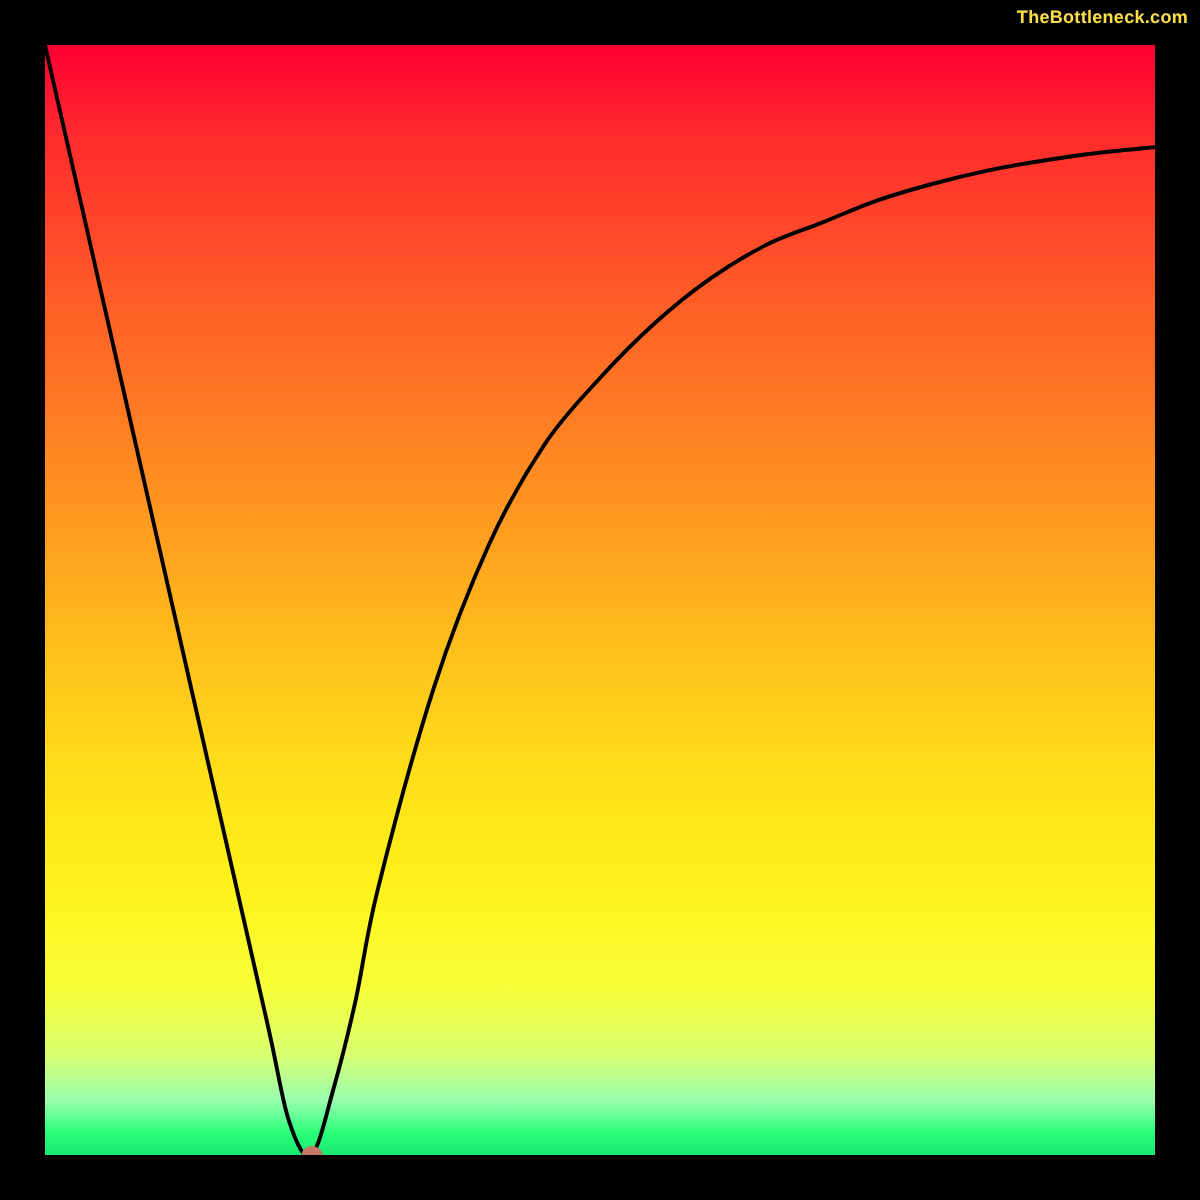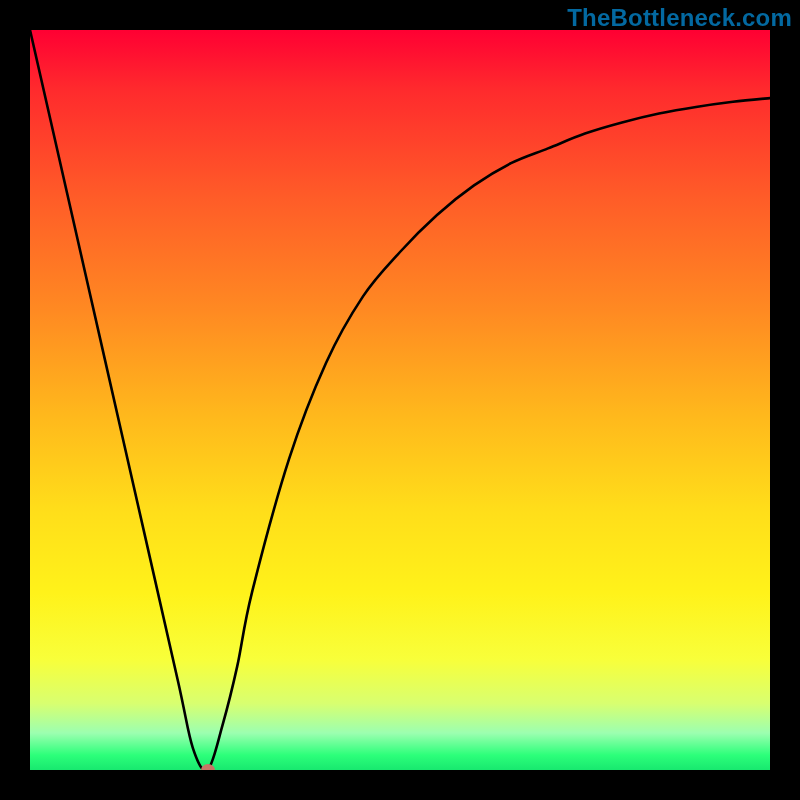--- a/index.html
+++ b/index.html
@@ -13,22 +13,22 @@
   .frame {
     position: relative;
     width: 800px;
     height: 800px;
     background: #000;
   }
   .watermark {
     position: absolute;
     top: 4px;
     right: 8px;
-    color: #0369a1;
-    font-size: 24px;
+    color: #fde047;
+    font-size: 12px;
     font-weight: 600;
     letter-spacing: 0.2px;
     z-index: 10;
   }
   .plot-area {
     position: absolute;
     left: 30px;
     top: 30px;
     width: 740px;
     height: 740px;

